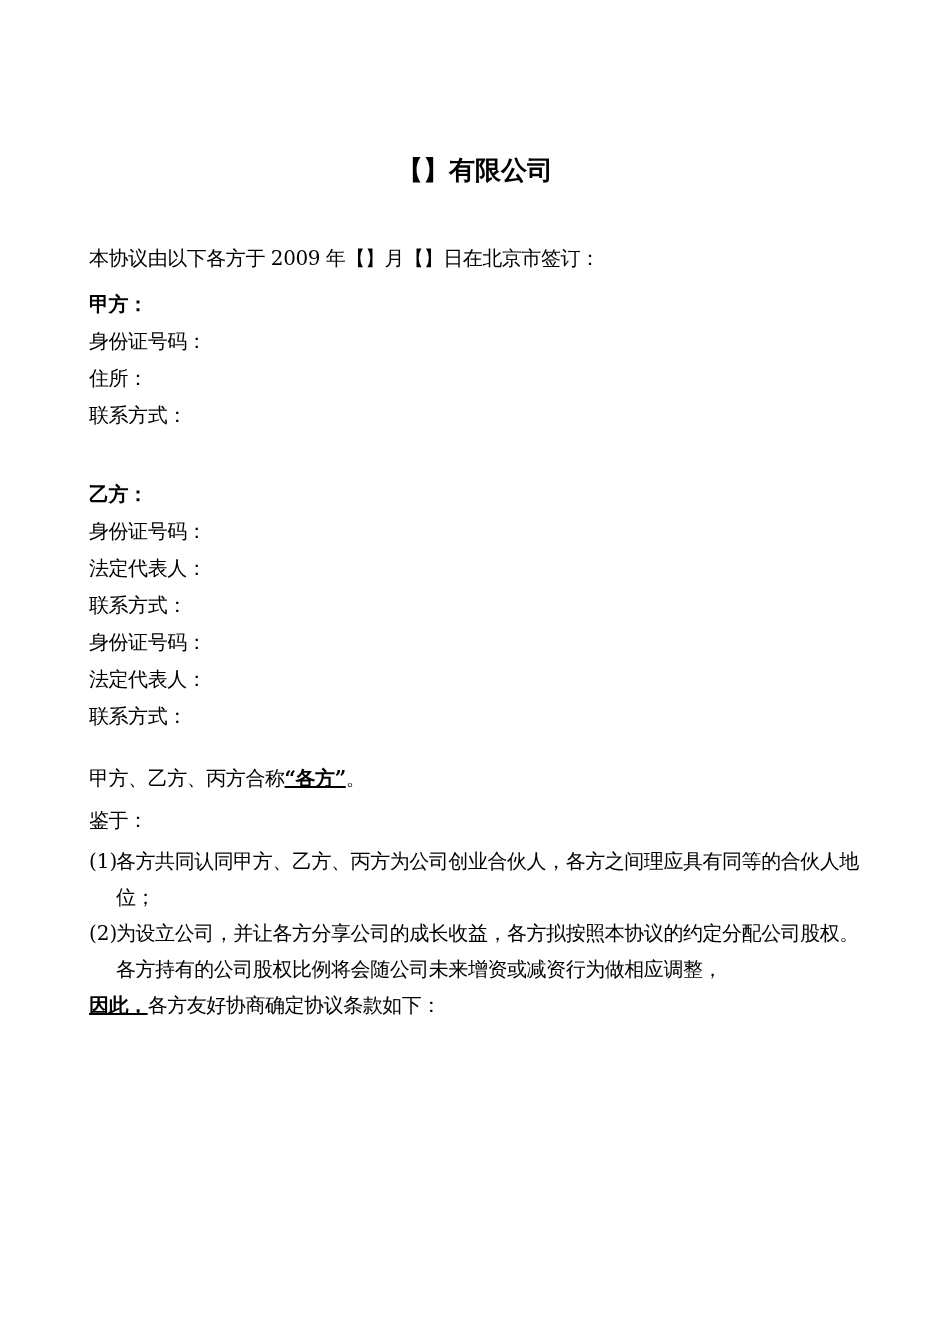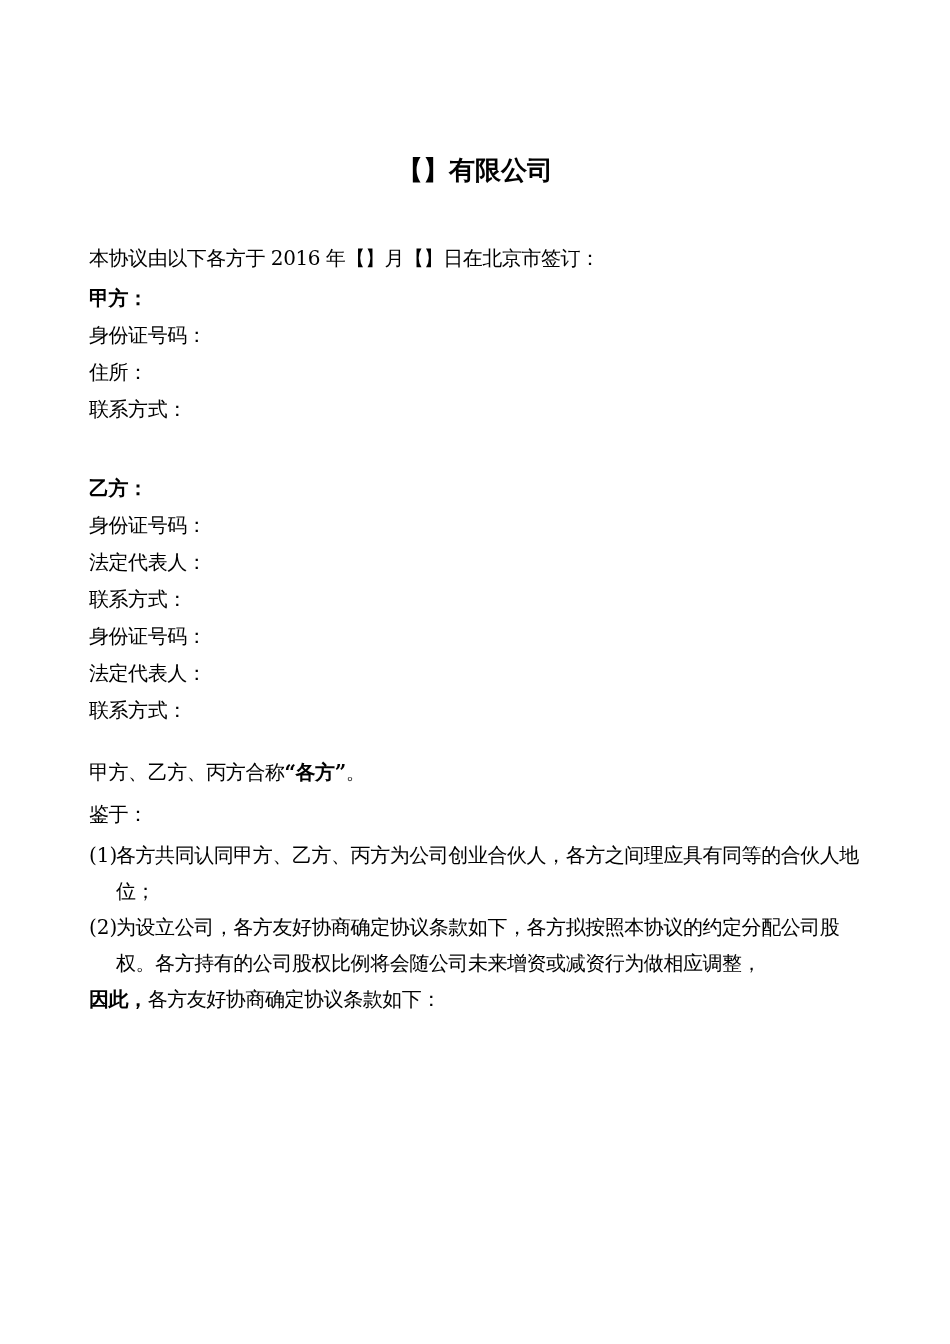--- a/index.html
+++ b/index.html
@@ -31,27 +31,27 @@
     line-height: 40px;
     letter-spacing: 0;
   }
   .doc-subtitle { margin-top: 16px; }
 
   p { margin: 0; line-height: 37px; }
 
   .intro { margin-top: 50px; }
 
   .party-label { font-weight: 700; }
-  .party-label.first { margin-top: 3px; }
+  .party-label.first { margin-top: 9px; }
   .party-gap { margin-top: 42px; }
 
   .collective { margin-top: 25px; }
   .whereas { margin-top: 5px; font-weight: 400; }
 
-  .b { font-weight: 700; }
+  .b { font-weight: 700; text-decoration: underline; }
 
   .recital {
     position: relative;
     margin: 4px 0 0 0;
     padding-left: 27px;
     line-height: 36px;
   }
   .recital .marker {
     position: absolute;
     left: 0;
@@ -63,21 +63,21 @@
   .therefore { margin-top: 0; }
 </style>
 </head>
 <body>
 
 <div class="page">
   <div class="doc">
 
     <h1 class="doc-title">【】有限公司</h1>
 
-    <p class="intro">本协议由以下各方于 2016 年【】月【】日在北京市签订：</p>
+    <p class="intro">本协议由以下各方于 2009 年【】月【】日在北京市签订：</p>
 
     <p class="party-label first">甲方：</p>
     <p>身份证号码：</p>
     <p>住所：</p>
     <p>联系方式：</p>
 
     <p class="party-label party-gap">乙方：</p>
     <p>身份证号码：</p>
     <p>法定代表人：</p>
     <p>联系方式：</p>
@@ -90,19 +90,19 @@
 
     <p class="whereas">鉴于：</p>
 
     <div class="recital">
       <span class="marker">(1)</span>
       <span>各方共同认同甲方、乙方、丙方为公司创业合伙人，各方之间理应具有同等的合伙人地位；</span>
     </div>
 
     <div class="recital">
       <span class="marker">(2)</span>
-      <span>为设立公司，各方友好协商确定协议条款如下，各方拟按照本协议的约定分配公司股权。各方持有的公司股权比例将会随公司未来增资或减资行为做相应调整，</span>
+      <span>为设立公司，并让各方分享公司的成长收益，各方拟按照本协议的约定分配公司股权。各方持有的公司股权比例将会随公司未来增资或减资行为做相应调整，</span>
     </div>
 
     <p class="therefore"><span class="b">因此，</span><span>各方友好协商确定协议条款如下：</span></p>
 
   </div>
 </div>
 
 </body></html>

